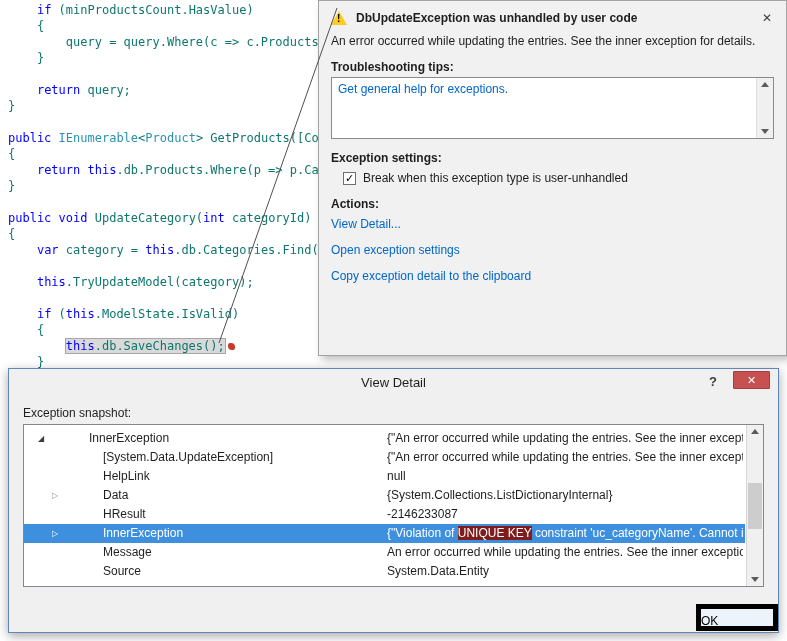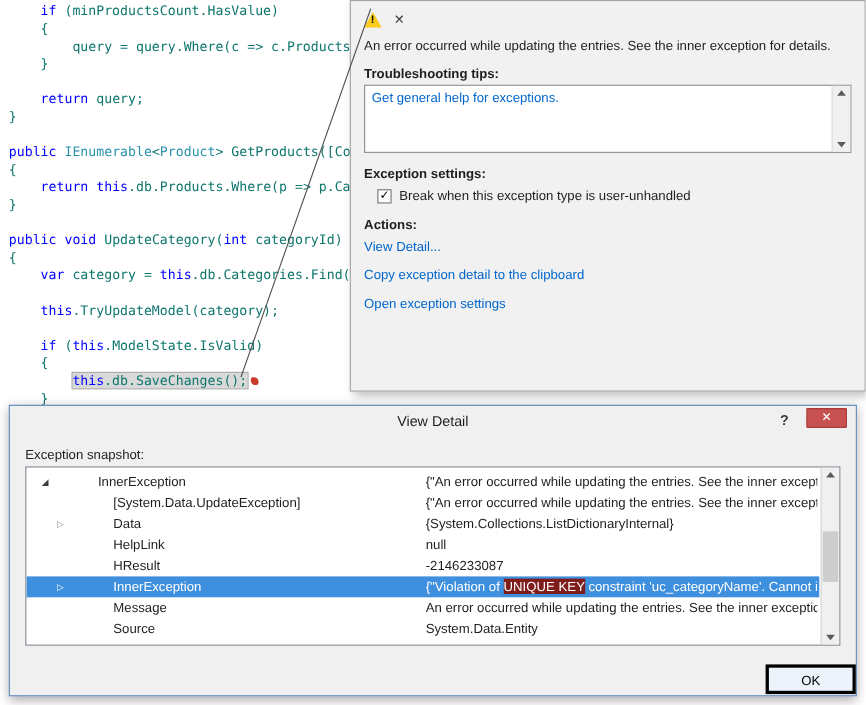--- a/index.html
+++ b/index.html
@@ -102,76 +102,77 @@
   .arrow.expanded { color: #3c3c3c; }
   .arrow.collapsed { color: #8c8c8c; }
   .tname { display: inline-block; margin-left: 41px; }
   .tval { position: absolute; left: 363px; right: 2px; top: 0; overflow: hidden; }
   .trow.selected { background: #3e8fde; color: #fff; }
   .trow.selected .arrow { color: #fff; }
   .vhl { background: #7f1d1d; text-align: center; }
   .grid-sb { position: absolute; right: 0; top: 0; bottom: 0; width: 17px; border-left: 1px solid #d5d5d5; }
   .ok-btn {
     position: absolute; right: 0; bottom: 12px; width: 82px; height: 27px;
-    background: #ecf3fb; border: 3px solid #000000;
-    text-align: center; line-height: 25px; color: #000; cursor: pointer;
+    background: #ecf3fb; border: 5px solid #000000;
+    text-align: left; line-height: 25px; color: #000; cursor: pointer;
   }
 </style>
 </head>
 <body>
 
 <div>
 
   <div class="code-editor"><div class="code-line"><span class="tok-p">    </span><span class="tok-k">if</span><span class="tok-p"> (minProductsCount.HasValue)</span></div><div class="code-line"><span class="tok-p">    {</span></div><div class="code-line"><span class="tok-p">        query = query.Where(c =&gt; c.Products.</span></div><div class="code-line"><span class="tok-p">    }</span></div><div class="code-line"></div><div class="code-line"><span class="tok-p">    </span><span class="tok-k">return</span><span class="tok-p"> query;</span></div><div class="code-line"><span class="tok-p">}</span></div><div class="code-line"></div><div class="code-line"><span class="tok-k">public</span><span class="tok-p"> </span><span class="tok-t">IEnumerable</span><span class="tok-p">&lt;</span><span class="tok-t">Product</span><span class="tok-p">&gt; GetProducts([Cont</span></div><div class="code-line"><span class="tok-p">{</span></div><div class="code-line"><span class="tok-p">    </span><span class="tok-k">return</span><span class="tok-p"> </span><span class="tok-k">this</span><span class="tok-p">.db.Products.Where(p =&gt; p.Cat</span></div><div class="code-line"><span class="tok-p">}</span></div><div class="code-line"></div><div class="code-line"><span class="tok-k">public</span><span class="tok-p"> </span><span class="tok-k">void</span><span class="tok-p"> UpdateCategory(</span><span class="tok-k">int</span><span class="tok-p"> categoryId)</span></div><div class="code-line"><span class="tok-p">{</span></div><div class="code-line"><span class="tok-p">    </span><span class="tok-k">var</span><span class="tok-p"> category = </span><span class="tok-k">this</span><span class="tok-p">.db.Categories.Find(ca</span></div><div class="code-line"></div><div class="code-line"><span class="tok-p">    </span><span class="tok-k">this</span><span class="tok-p">.TryUpdateModel(category);</span></div><div class="code-line"></div><div class="code-line"><span class="tok-p">    </span><span class="tok-k">if</span><span class="tok-p"> (</span><span class="tok-k">this</span><span class="tok-p">.ModelState.IsValid)</span></div><div class="code-line"><span class="tok-p">    {</span></div><div class="code-line"><span class="tok-p">        </span><span class="stmt-hl"><span class="tok-k">this</span><span class="tok-p">.db.SaveChanges();</span></span><span class="err-marker"></span></div><div class="code-line"><span class="tok-p">    }</span></div></div>
 
   <svg class="callout" width="787" height="641" viewBox="0 0 787 641">
     <line x1="337" y1="8" x2="219" y2="343" stroke="#4f4f4f" stroke-width="1"></line>
   </svg>
 
   <div class="exception-popup">
     <div class="popup-title-row">
       <span class="warn-icon"></span>
+      <span class="popup-title">DbUpdateException was unhandled by user code</span>
       <span class="popup-close">✕</span>
     </div>
     <div class="popup-message">An error occurred while updating the entries. See the inner exception for details.</div>
     <div class="section-label">Troubleshooting tips:</div>
     <div class="tips-box">
       <a class="link">Get general help for exceptions.</a>
       <div class="sb tips-sb">
         <div class="sb-up"></div>
         <div class="sb-down"></div>
       </div>
     </div>
     <div class="section-label">Exception settings:</div>
     <div class="checkbox-row">
       <span class="checkbox">✓</span>
       <span>Break when this exception type is user-unhandled</span>
     </div>
     <div class="section-label">Actions:</div>
     <div class="actions-list">
         <a class="link popup-action">View Detail...</a>
+        <a class="link popup-action">Open exception settings</a>
         <a class="link popup-action">Copy exception detail to the clipboard</a>
-        <a class="link popup-action">Open exception settings</a>
       </div>
   </div>
 
   <div class="view-detail">
     <div class="vd-titlebar">
       <div class="vd-title">View Detail</div>
       <div class="vd-help">?</div>
       <div class="vd-close"><span>✕</span></div>
     </div>
     <div class="vd-body">
       <div class="snap-label">Exception snapshot:</div>
       <div class="grid">
         <div class="grid-rows">
             <div class="trow"><span class="arrow expanded" style="margin-left: 10px;">◢</span><span class="tname">InnerException</span><span class="tval">{"An error occurred while updating the entries. See the inner exceptio</span></div>
             <div class="trow"><span class="arrow none" style="margin-left: 24px;"></span><span class="tname">[System.Data.UpdateException]</span><span class="tval">{"An error occurred while updating the entries. See the inner exceptio</span></div>
+            <div class="trow"><span class="arrow none" style="margin-left: 24px;"></span><span class="tname">HelpLink</span><span class="tval">null</span></div>
             <div class="trow"><span class="arrow collapsed" style="margin-left: 24px;">▷</span><span class="tname">Data</span><span class="tval">{System.Collections.ListDictionaryInternal}</span></div>
-            <div class="trow"><span class="arrow none" style="margin-left: 24px;"></span><span class="tname">HelpLink</span><span class="tval">null</span></div>
             <div class="trow"><span class="arrow none" style="margin-left: 24px;"></span><span class="tname">HResult</span><span class="tval">-2146233087</span></div>
             <div class="trow selected"><span class="arrow collapsed" style="margin-left: 24px;">▷</span><span class="tname">InnerException</span><span class="tval">{"Violation of <span class="vhl">UNIQUE KEY</span> constraint 'uc_categoryName'. Cannot ins</span></div>
             <div class="trow"><span class="arrow none" style="margin-left: 24px;"></span><span class="tname">Message</span><span class="tval">An error occurred while updating the entries. See the inner exception</span></div>
             <div class="trow"><span class="arrow none" style="margin-left: 24px;"></span><span class="tname">Source</span><span class="tval">System.Data.Entity</span></div>
           </div>
         <div class="sb grid-sb">
           <div class="sb-up"></div>
           <div class="sb-thumb"></div>
           <div class="sb-down"></div>
         </div>

